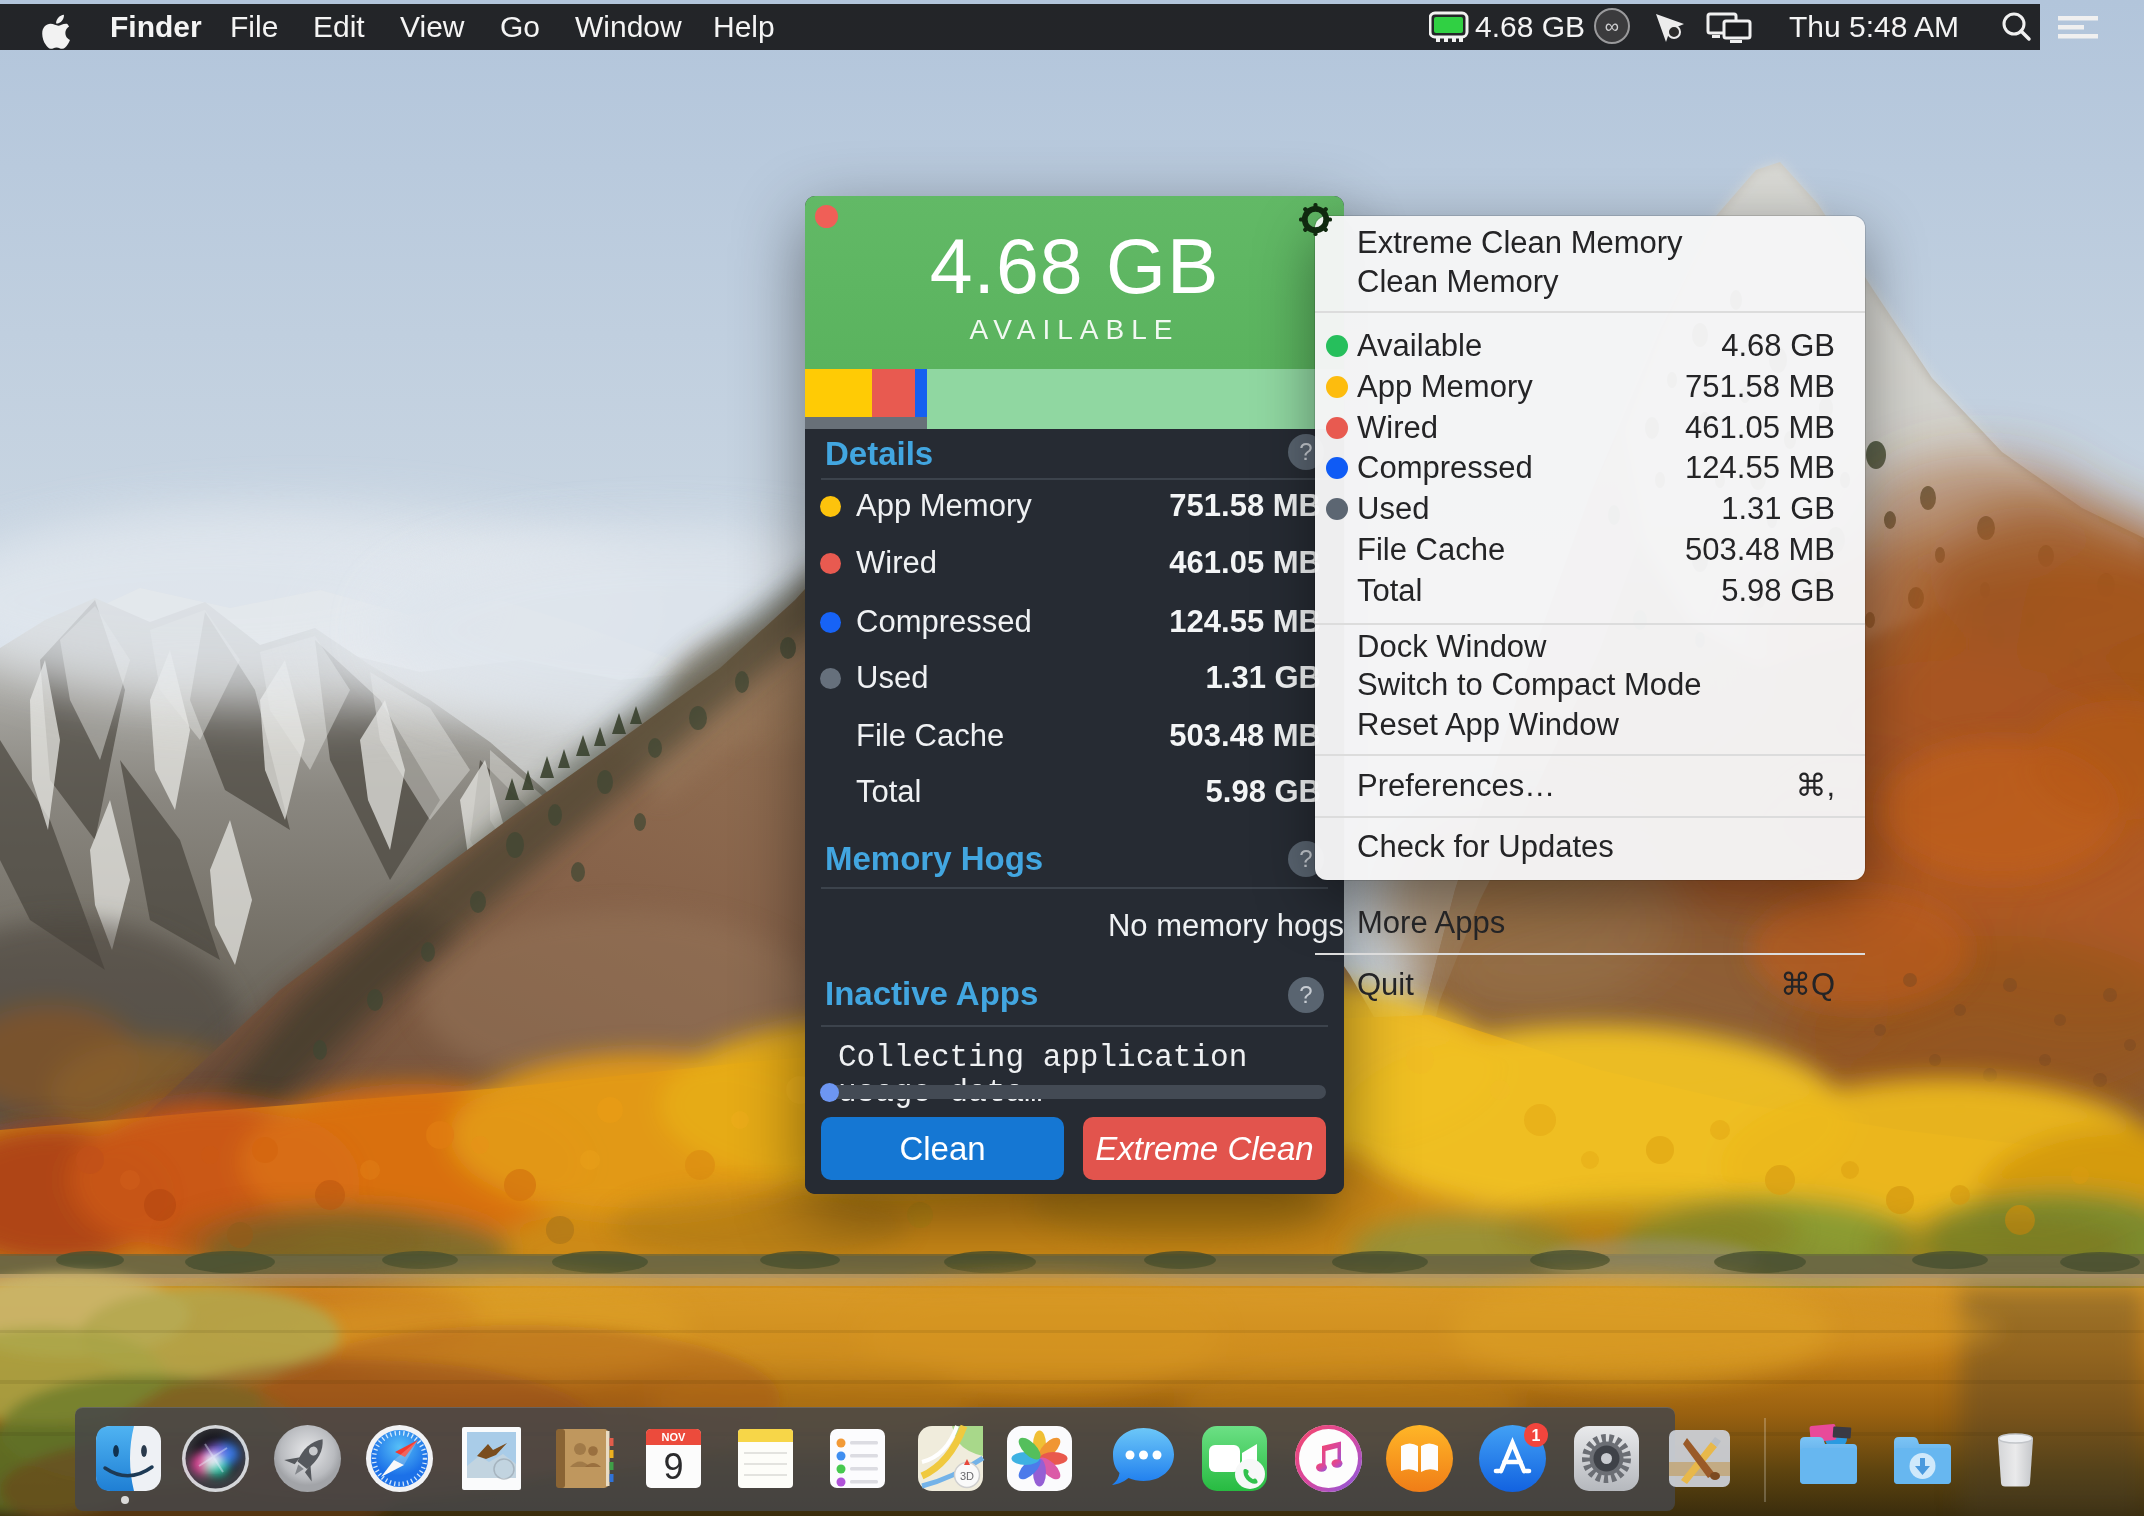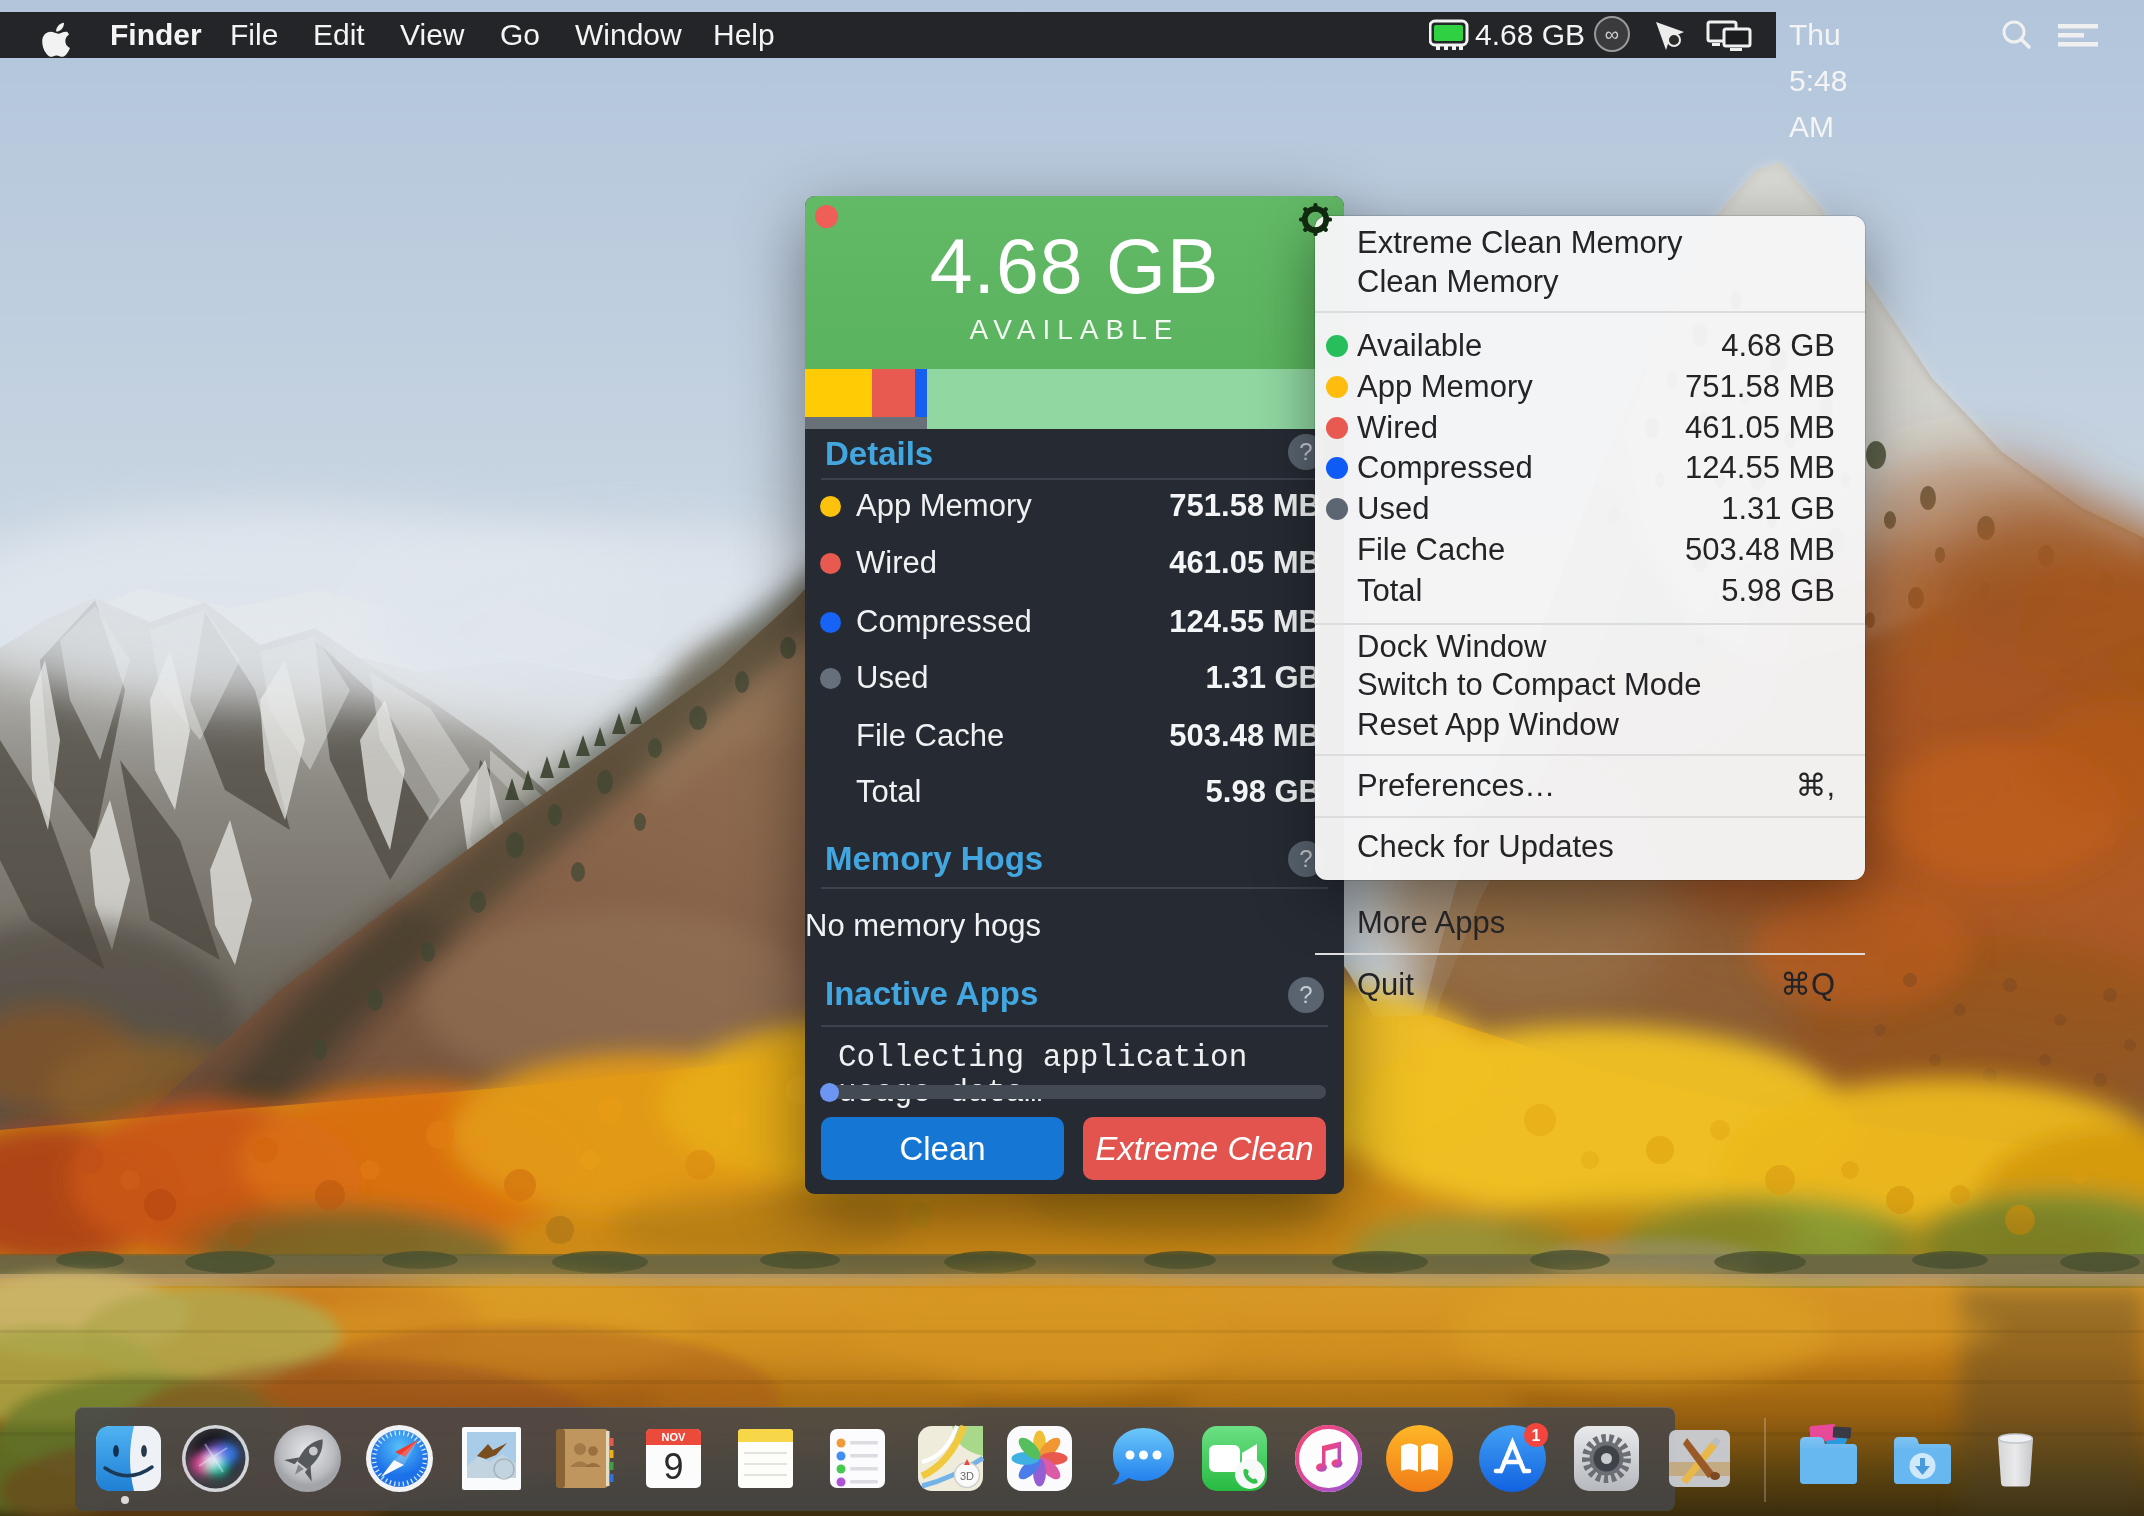--- a/index.html
+++ b/index.html
@@ -1,20 +1,20 @@
 <!DOCTYPE html>
 <html><head>
 <meta charset="utf-8">
 <style>
   * { margin:0; padding:0; box-sizing:border-box; }
   html,body { width:2144px; height:1516px; overflow:hidden; background:#c6d4e2;
     font-family:"Liberation Sans", sans-serif; }
   #wp { position:absolute; left:0; top:0; }
   
-  .menubar { position:absolute; left:0; top:12px; width:1776px; height:46px;
+  .menubar { position:absolute; left:0; top:4px; width:2040px; height:46px;
     background:rgba(27,28,31,0.95); color:#fff; z-index:30; }
   .mb { position:absolute; top:0; height:46px; line-height:46px; font-size:30px; color:#f4f4f4; }
   .mb.b { font-weight:700; }
   .mbi { position:absolute; top:0; height:46px; display:flex; align-items:center; }
   
   .win { position:absolute; left:805px; top:196px; width:539px; height:998px;
     border-radius:10px; overflow:hidden; z-index:10;
     box-shadow:0 22px 70px rgba(0,0,0,0.45); background:#262b33; }
   .whead { position:absolute; left:0; top:0; width:539px; height:173px;
     background:linear-gradient(180deg,#62b966 0%,#5ab35e 100%); }
@@ -33,21 +33,21 @@
   .lgreen { position:absolute; left:122px; top:0; width:417px; height:60px; background:#90d7a1; }
   .panel { position:absolute; left:0; top:233px; width:539px; height:765px; background:#262b33; }
   .sechead { position:absolute; left:20px; font-size:33px; font-weight:700; color:#42a6e0; }
   .qm { position:absolute; right:20px; width:36px; height:36px; border-radius:50%;
     background:#596470; color:#c7ccd2; font-size:24px; text-align:center; line-height:36px; }
   .sep { position:absolute; left:16px; right:16px; height:2px; background:#3c434c; }
   .row { position:absolute; left:0; width:539px; height:40px; }
   .dot { position:absolute; left:15px; top:10px; width:21px; height:21px; border-radius:50%; }
   .lab { position:absolute; left:51px; top:0; font-size:31px; color:#eff1f3; line-height:40px; }
   .val { position:absolute; right:23px; top:0; font-size:31px; font-weight:700; color:#f3f5f6; line-height:40px; }
-  .ctr { position:absolute; left:0; width:539px; text-align:left; font-size:31px; color:#f0f2f4; }
+  .ctr { position:absolute; left:0; width:539px; text-align:right; font-size:31px; color:#f0f2f4; }
   .collect { position:absolute; left:20px; font-size:31px; color:#eef0f2; }
   .track { position:absolute; left:16px; top:693px; width:505px; height:14px; border-radius:7px; background:#434a54; }
   .knob { position:absolute; width:19px; height:19px; border-radius:50%; background:#6d96f2; }
   .btn { position:absolute; top:725px; height:63px; border-radius:10px; color:#fff;
     font-size:33px; text-align:center; line-height:63px; }
   .btn.clean { left:16px; width:243px; background:#1577d3; }
   .btn.xclean { left:278px; width:243px; background:#e2544d; }
   
   .menu { position:absolute; left:1315px; top:216px; width:550px; height:664px; z-index:20;
     background:rgba(245,245,246,0.97); border-radius:12px;

